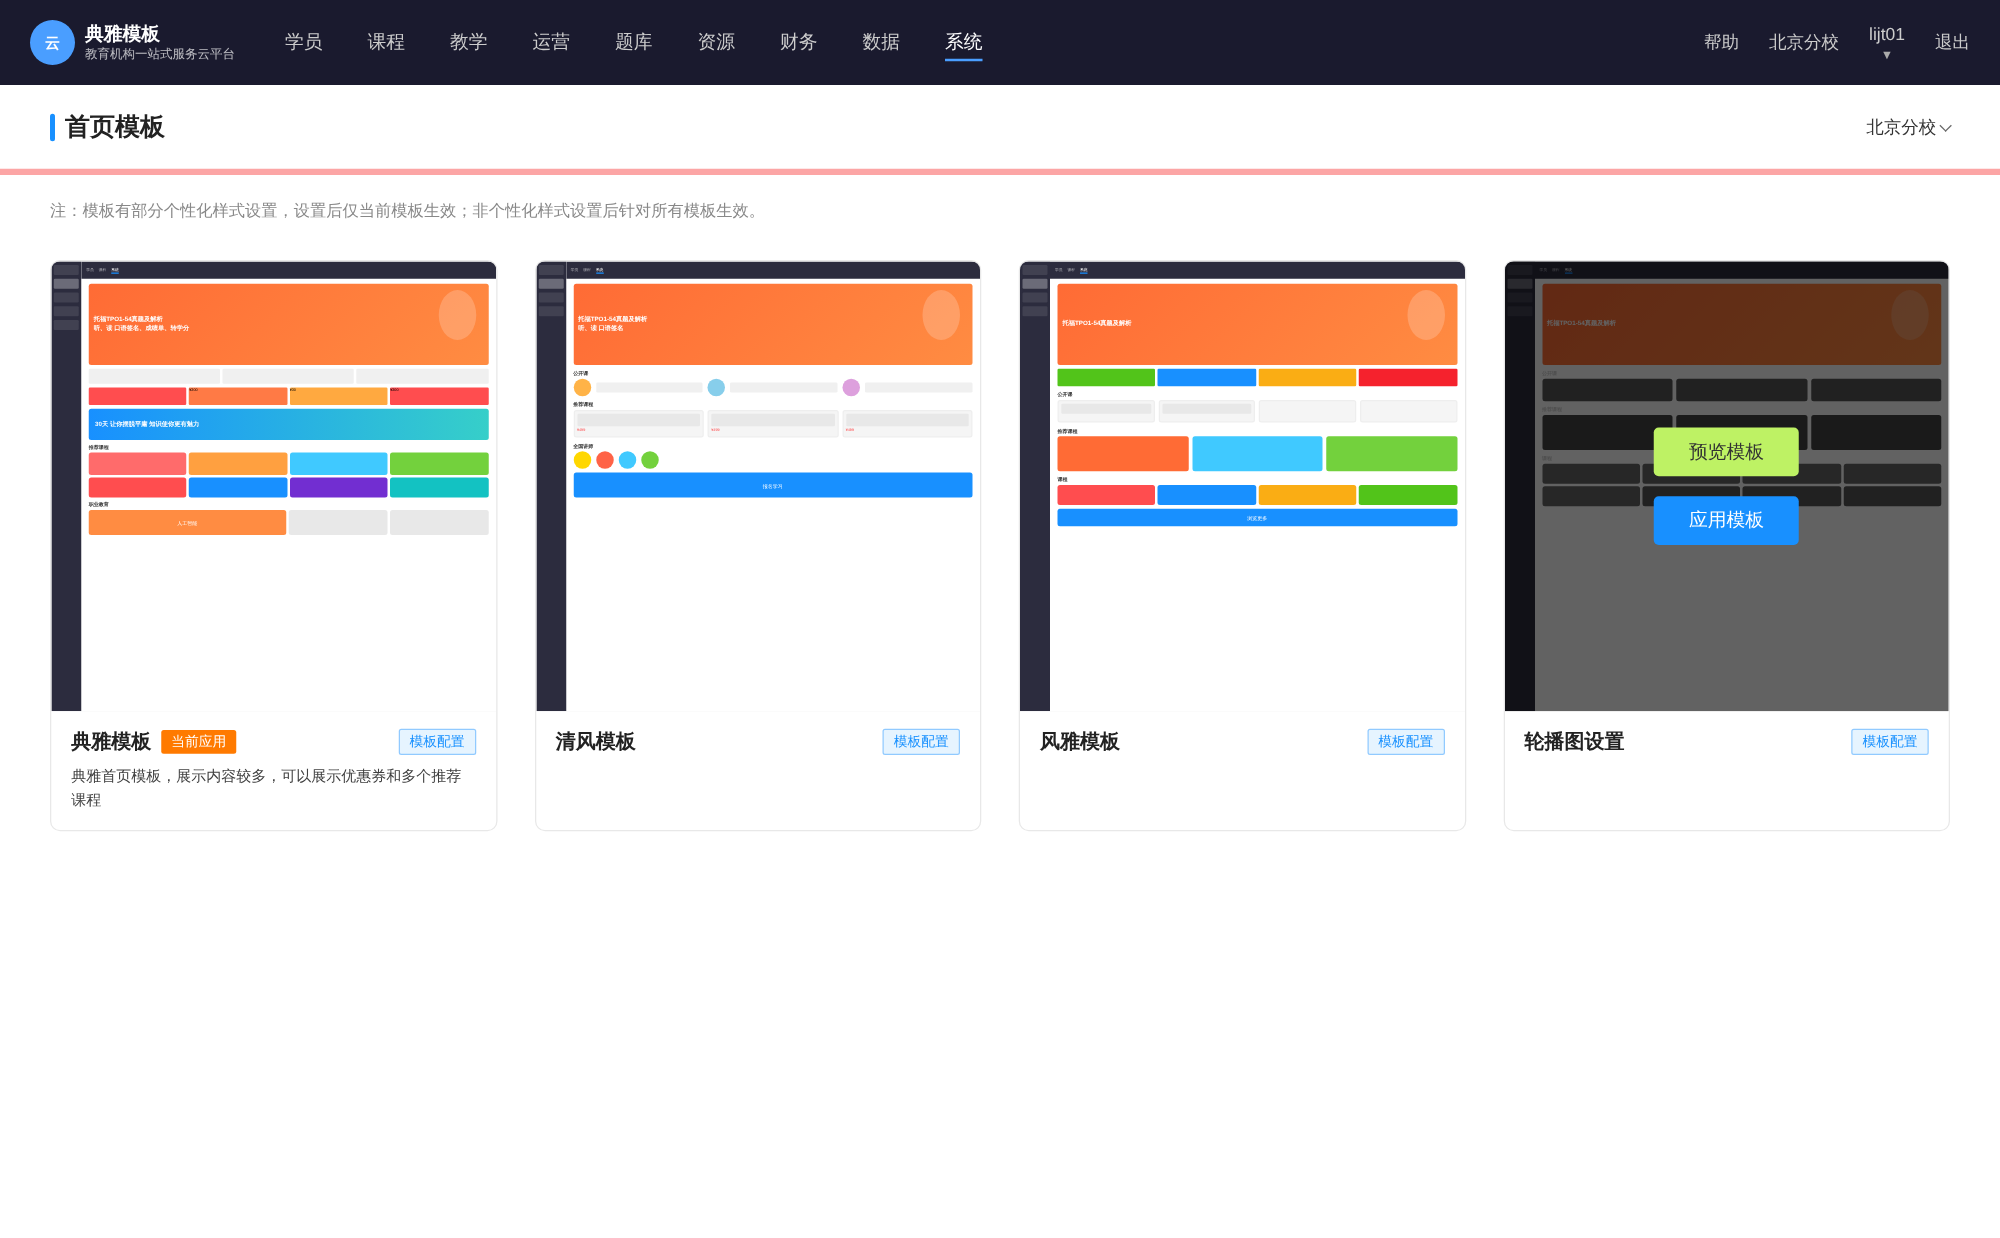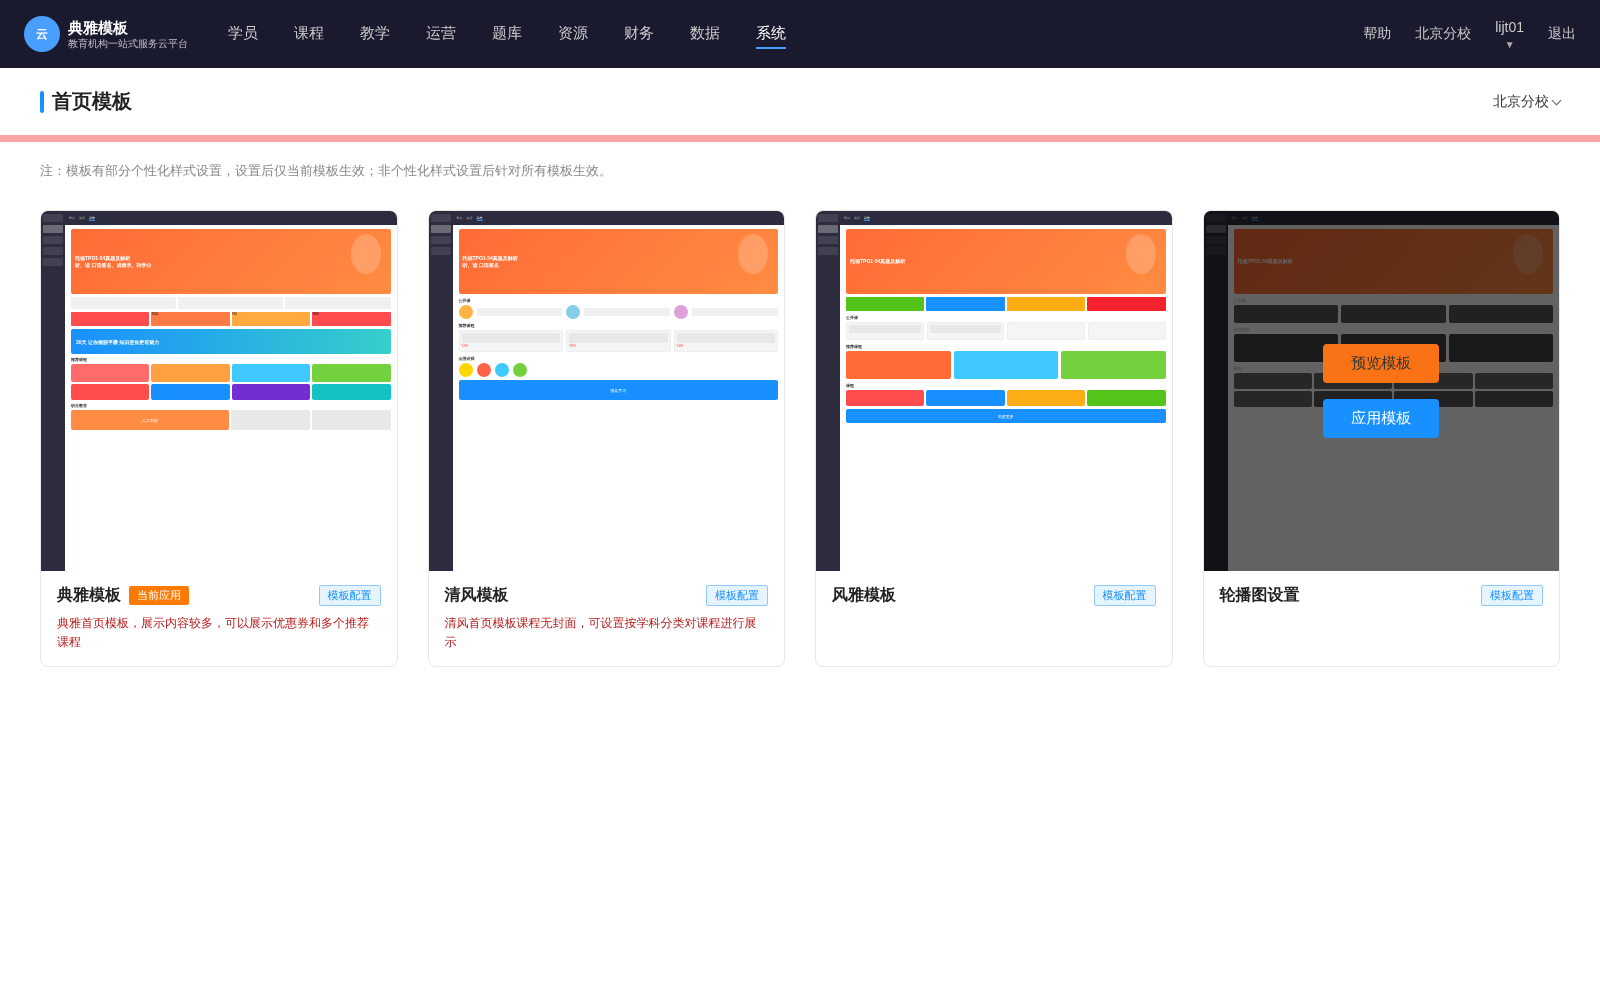--- a/index.html
+++ b/index.html
@@ -15,21 +15,21 @@
     .nav-item { color: #ccc; font-size: 15px; cursor: pointer; padding: 4px 0; }
     .nav-item.active { color: white; border-bottom: 2px solid #4a9eff; }
     .nav-right { display: flex; align-items: center; gap: 24px; }
     .nav-right-item { color: #ccc; font-size: 14px; cursor: pointer; }
     .nav-right-item.user { display: flex; align-items: center; gap: 4px; flex-direction: column; }
 
     
     .page { background: white; min-height: calc(100vh - 68px); }
 
     
-    .page-header { padding: 20px 40px; display: flex; align-items: center; justify-content: space-between; border-bottom: 7px solid #fca5a5; gap: 47px; }
+    .page-header { padding: 20px 40px; display: flex; align-items: center; justify-content: space-between; border-bottom: 5px solid #fca5a5; gap: 47px; }
     .page-title-wrap { display: flex; align-items: center; gap: 8px; }
     .page-title-bar { width: 4px; height: 22px; background: #1890ff; border-radius: 2px; }
     .page-title { font-size: 20px; font-weight: bold; color: #222; }
     .branch-selector { display: flex; align-items: center; gap: 4px; color: #333; font-size: 14px; cursor: pointer; }
     .chevron-down { border: solid #666; border-width: 0 1.5px 1.5px 0; display: inline-block; padding: 3px; transform: rotate(45deg); margin-top: -3px; }
 
     
     .tabs-area { padding: 20px 40px 0; }
     .tabs { display: flex; border-bottom: 2px solid #e8e8e8; }
     .tab { padding: 10px 24px; font-size: 15px; cursor: pointer; color: #555; border-bottom: 2px solid transparent; margin-bottom: -2px; }
@@ -39,21 +39,21 @@
     .note { padding: 20px 40px 10px; color: #888; font-size: 13px; }
 
     
     .template-grid { display: grid; grid-template-columns: repeat(4, 1fr); gap: 30px; padding: 20px 40px 40px; }
 
     
     .template-card { background: white; border-radius: 8px; overflow: hidden; border: 1px solid #e8e8e8; }
     .template-preview { position: relative; height: 360px; background: #f0f0f0; overflow: hidden; cursor: pointer; }
     .template-preview-overlay { position: absolute; inset: 0; background: rgba(0,0,0,0.45); display: flex; flex-direction: column; align-items: center; justify-content: center; gap: 16px; opacity: 0; transition: opacity 0.2s; }
     .template-card:nth-child(4) .template-preview-overlay { opacity: 1; }
-    .preview-btn { background: #f97316; color: #333; border: none; padding: 10px 28px; border-radius: 4px; font-size: 15px; cursor: pointer; font-weight: 500; }
+    .preview-btn { background: #bef264; color: #333; border: none; padding: 10px 28px; border-radius: 4px; font-size: 15px; cursor: pointer; font-weight: 500; }
     .apply-btn { background: #1890ff; color: white; border: none; padding: 10px 28px; border-radius: 4px; font-size: 15px; cursor: pointer; font-weight: 500; }
 
     
     .mock-screen { width: 100%; height: 100%; background: white; overflow: hidden; font-size: 3px; }
     .mock-banner { height: 65px; background: linear-gradient(135deg, #ff6b35 0%, #ff8c42 100%); margin: 4px 6px 3px; border-radius: 2px; position: relative; overflow: hidden; display: flex; align-items: center; padding: 4px; }
     .mock-banner-text { color: white; font-size: 5px; font-weight: bold; line-height: 1.4; }
     .mock-banner-accent { position: absolute; right: 10px; top: 5px; width: 30px; height: 40px; background: rgba(255,255,255,0.2); border-radius: 50%; }
     .mock-row { display: flex; gap: 3px; margin: 2px 6px; }
     .mock-card { flex: 1; border-radius: 2px; }
     .mock-card.med { height: 22px; }
@@ -66,21 +66,21 @@
     .mock-teacher-row { display: flex; gap: 4px; margin: 2px 6px; align-items: center; }
     .mock-avatar { width: 14px; height: 14px; border-radius: 50%; background: #ccc; overflow: hidden; }
     .mock-colored-grid { display: grid; grid-template-columns: repeat(4, 1fr); gap: 2px; margin: 2px 6px; }
 
     
     .template-info { padding: 14px 16px; }
     .template-name-row { display: flex; align-items: center; gap: 8px; margin-bottom: 8px; }
     .template-name { font-size: 16px; font-weight: bold; color: #222; }
     .badge-current { background: #ff7a00; color: white; font-size: 11px; padding: 2px 8px; border-radius: 2px; }
     .badge-config { background: #e6f4ff; color: #1890ff; border: 1px solid #91caff; font-size: 11px; padding: 2px 8px; border-radius: 2px; cursor: pointer; margin-left: auto; }
-    .template-desc { color: #b91c1c; font-size: 12px; line-height: 1.6; }
+    .template-desc { color: #404040; font-size: 12px; line-height: 1.6; }
 
     
     .mock-with-sidebar { display: flex; height: 100%; }
     .mock-sidebar { width: 24px; background: #2c2c3e; height: 100%; }
     .mock-sidebar-item { height: 8px; margin: 3px 2px; background: rgba(255,255,255,0.1); border-radius: 1px; }
     .mock-sidebar-item.active { background: rgba(255,255,255,0.3); }
     .mock-main { flex: 1; overflow: hidden; }
     .mock-main-nav { height: 14px; background: #2c2c3e; display: flex; align-items: center; gap: 4px; padding: 0 4px; }
     .mock-main-nav span { color: rgba(255,255,255,0.6); font-size: 3px; }
     .mock-main-nav span.active { color: white; border-bottom: 1px solid #1890ff; }
@@ -272,21 +272,20 @@
         <div class="template-preview-overlay">
           <button class="preview-btn">预览模板</button>
           <button class="apply-btn">应用模板</button>
         </div>
       </div>
       <div class="template-info">
         <div class="template-name-row">
           <span class="template-name">清风模板</span>
           <span class="badge-config">模板配置</span>
         </div>
-        <p class="template-desc">清风首页模板课程无封面，可设置按学科分类对课程进行展示</p>
       </div>
     </div>
 
     <div class="template-card">
       <div class="template-preview">
         <div class="mock-screen">
           <div class="mock-with-sidebar">
             <div class="mock-sidebar">
               <div class="mock-sidebar-item"></div>
               <div class="mock-sidebar-item active"></div>

